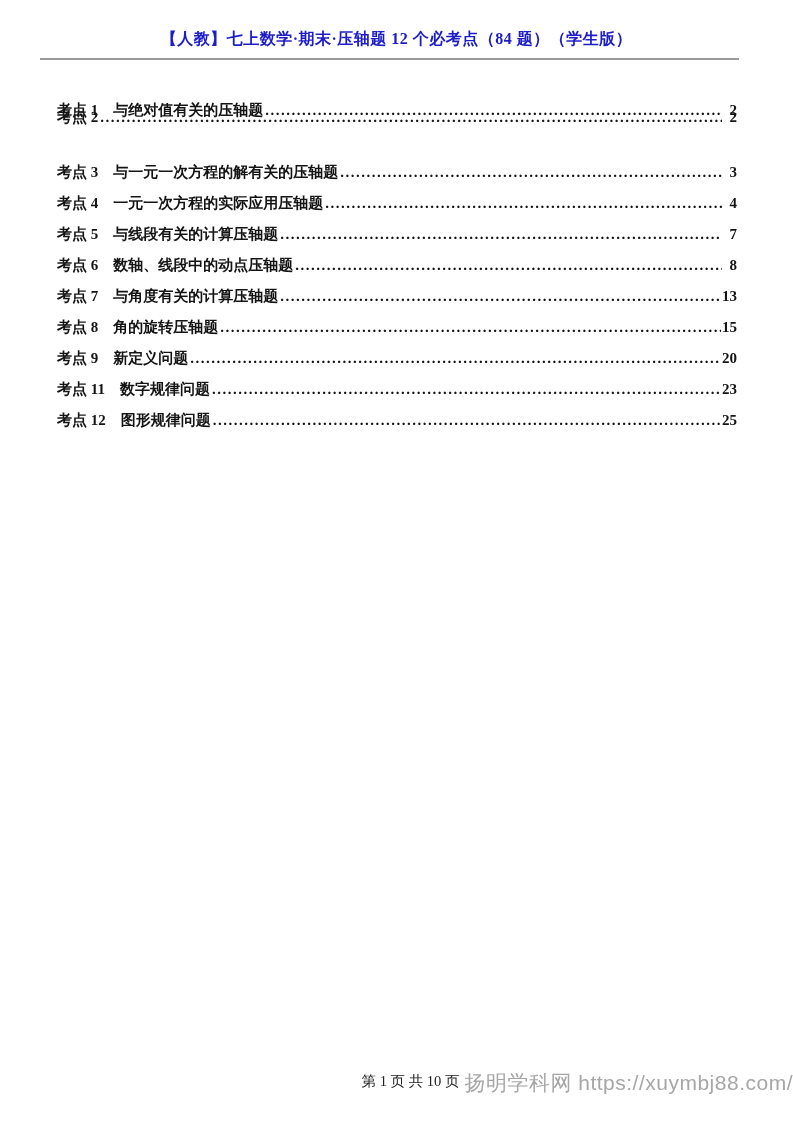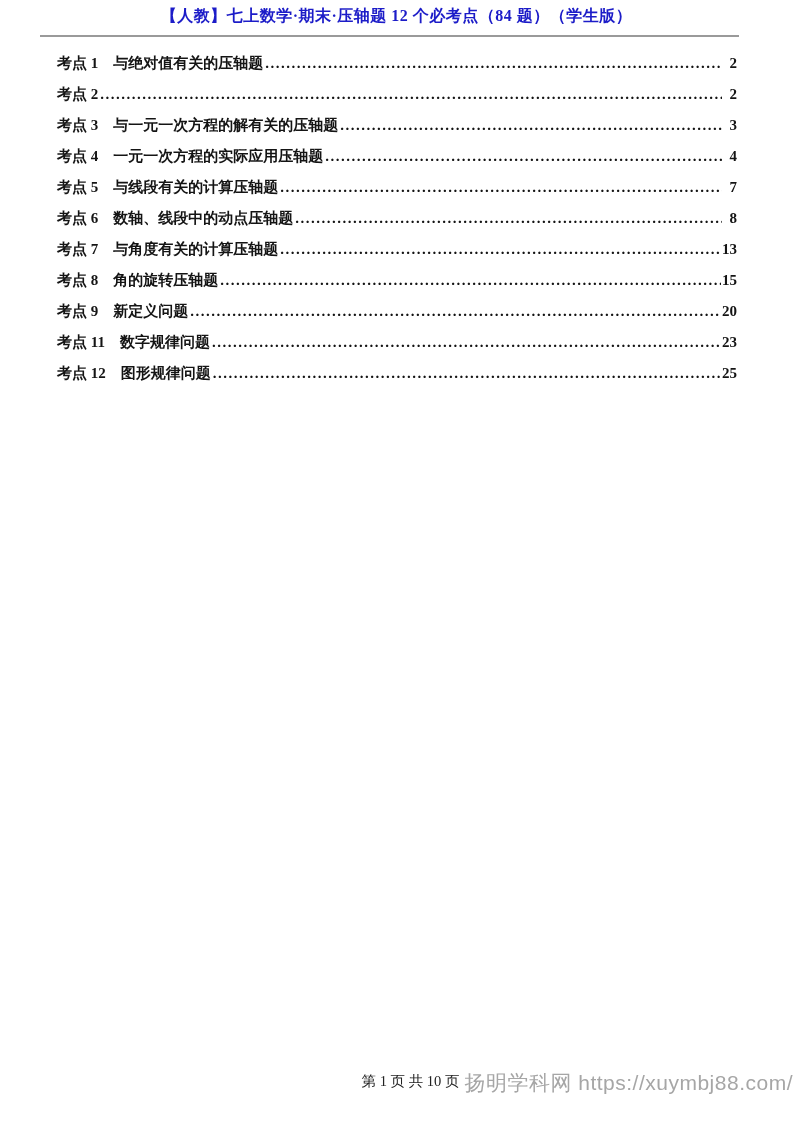--- a/index.html
+++ b/index.html
@@ -8,21 +8,21 @@
     background: #ffffff;
   }
   body {
     width: 793px;
     height: 1122px;
     position: relative;
     font-family: "Liberation Serif", "DejaVu Serif", serif;
     overflow: hidden;
   }
   .doc-title {
-    padding-top: 6px;
+    padding-top: 29px;
     text-align: center;
     font-size: 16px;
     font-weight: bold;
     color: #1c1cc8;
     letter-spacing: 0.5px;
     white-space: nowrap;
   }
   .header-rule {
     margin: 8px 54px 0 40px;
     border: none;
@@ -40,20 +40,21 @@
     font-weight: bold;
     color: #141414;
     line-height: 31px;
   }
   .toc-label {
     white-space: nowrap;
   }
   .toc-entry-title {
     white-space: nowrap;
     margin-left: 15px;
+    margin-top: 24px;
   }
   .leader {
     flex: 1;
     overflow: hidden;
     white-space: nowrap;
     margin: 0 1px 0 2px;
     min-width: 10px;
   }
   .leader::after {
     content: "........................................................................................................................................................................................";

